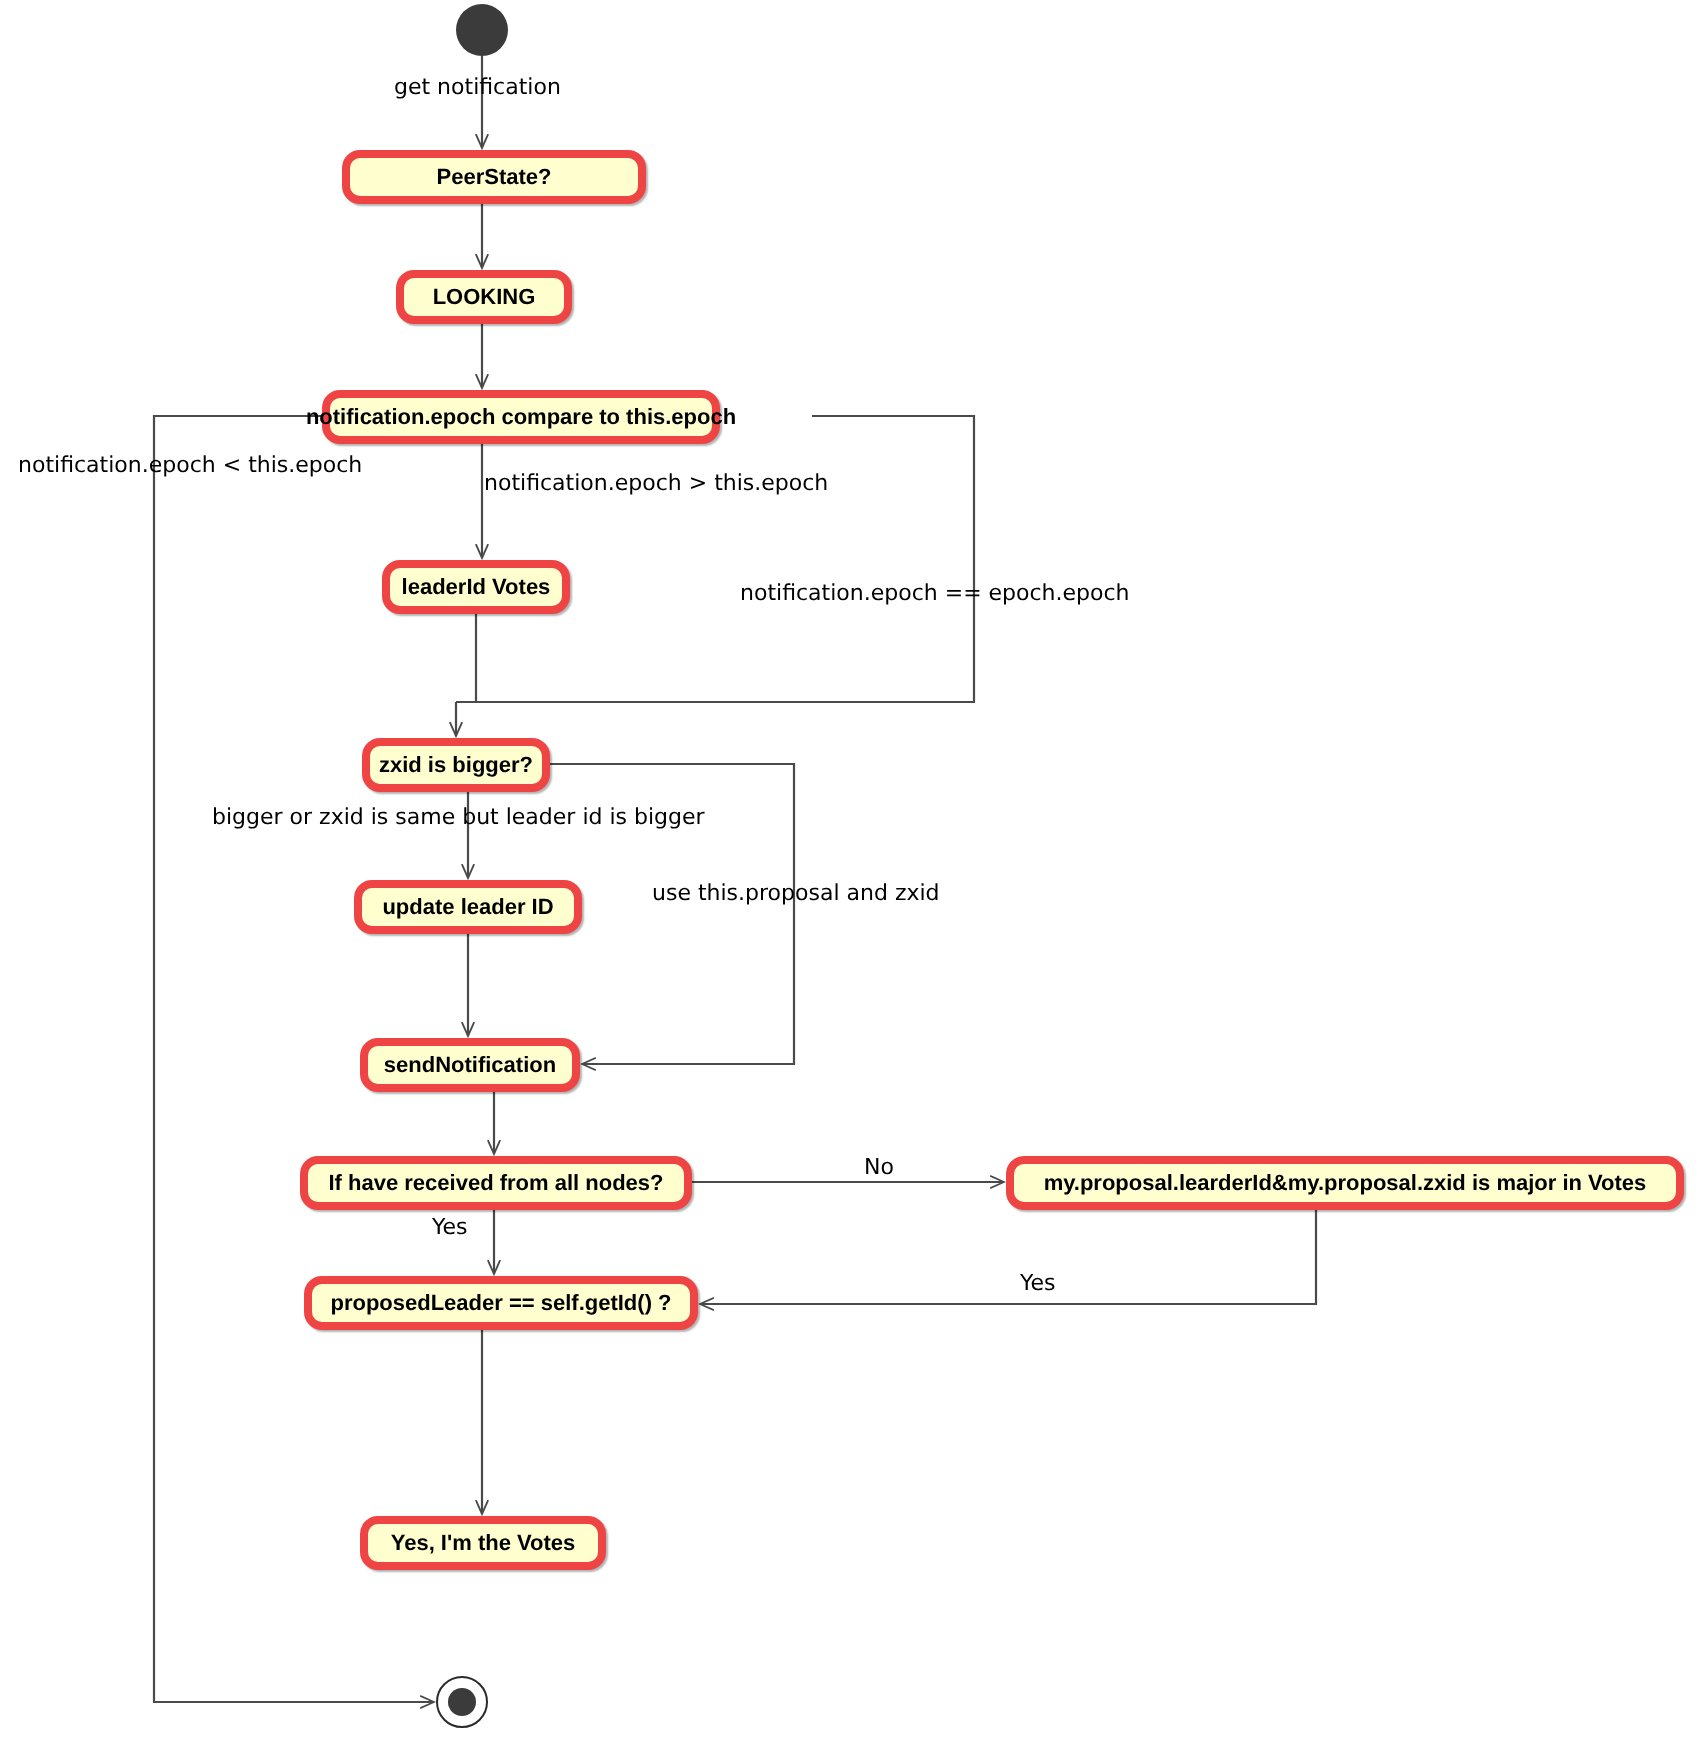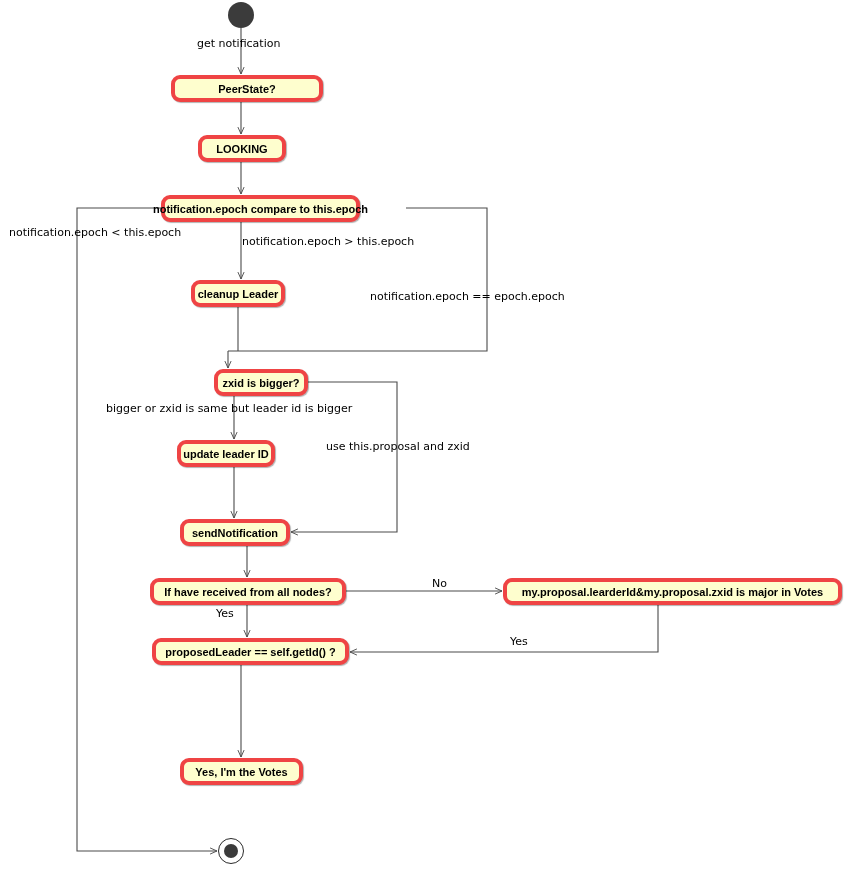--- a/index.html
+++ b/index.html
@@ -123,25 +123,25 @@
   <div class="end-node-outer" style="left:218px; top:838px; width:26px; height:26px;">
     <div class="end-node-inner" style="left:5px; top:5px; width:14px; height:14px;"></div>
   </div>
 
   <div class="node" style="left:171px; top:75px; width:152px; height:27px;">PeerState?</div>
 
   <div class="node" style="left:198px; top:135px; width:88px; height:27px;">LOOKING</div>
 
   <div class="node" style="left:161px; top:195px; width:199px; height:27px;">notification.epoch compare to this.epoch</div>
 
-  <div class="node" style="left:191px; top:280px; width:94px; height:27px;">cleanup Leader</div>
+  <div class="node" style="left:191px; top:280px; width:94px; height:27px;">leaderId Votes</div>
 
-  <div class="node" style="left:181px; top:369px; width:94px; height:27px;margin-left:33px;">zxid is bigger?</div>
+  <div class="node" style="left:181px; top:369px; width:94px; height:27px;">zxid is bigger?</div>
 
-  <div class="node" style="left:177px; top:440px; width:98px; height:27px;">update leader ID</div>
+  <div class="node" style="left:177px; top:440px; width:114px; height:27px;">update leader ID</div>
 
   <div class="node" style="left:180px; top:519px; width:110px; height:27px;">sendNotification</div>
 
   <div class="node" style="left:150px; top:578px; width:196px; height:27px;text-align:right;">If have received from all nodes?</div>
 
   <div class="node" style="left:152px; top:638px; width:197px; height:27px;">proposedLeader == self.getId() ?</div>
 
   <div class="node" style="left:503px; top:578px; width:339px; height:27px;">my.proposal.learderId&amp;my.proposal.zxid is major in Votes</div>
 
   <div class="node" style="left:180px; top:758px; width:123px; height:27px;">Yes, I'm the Votes</div>

